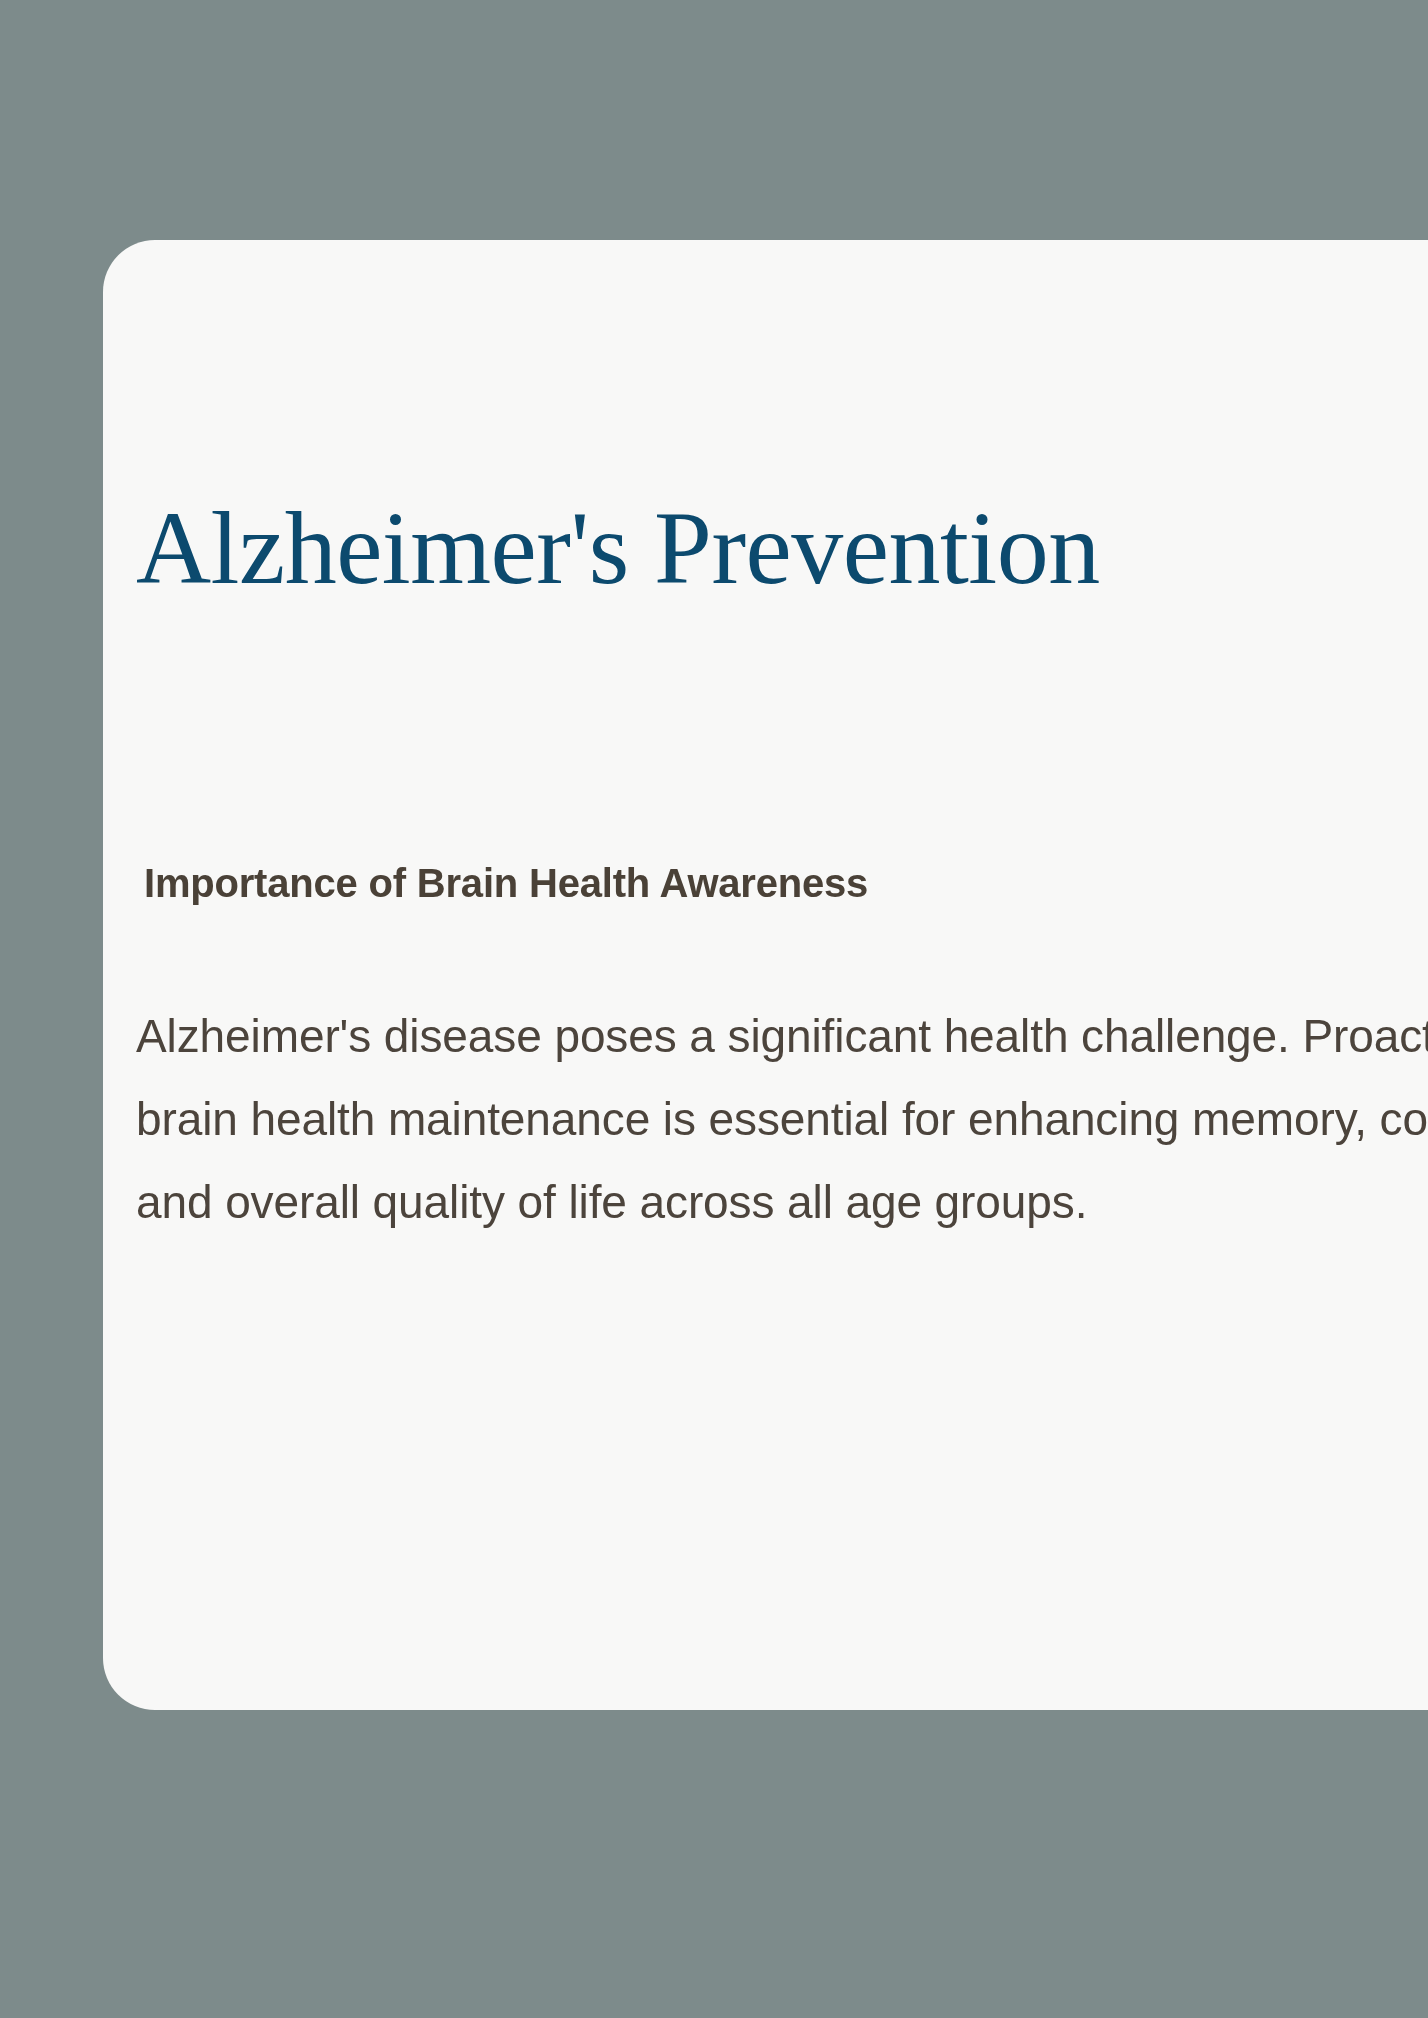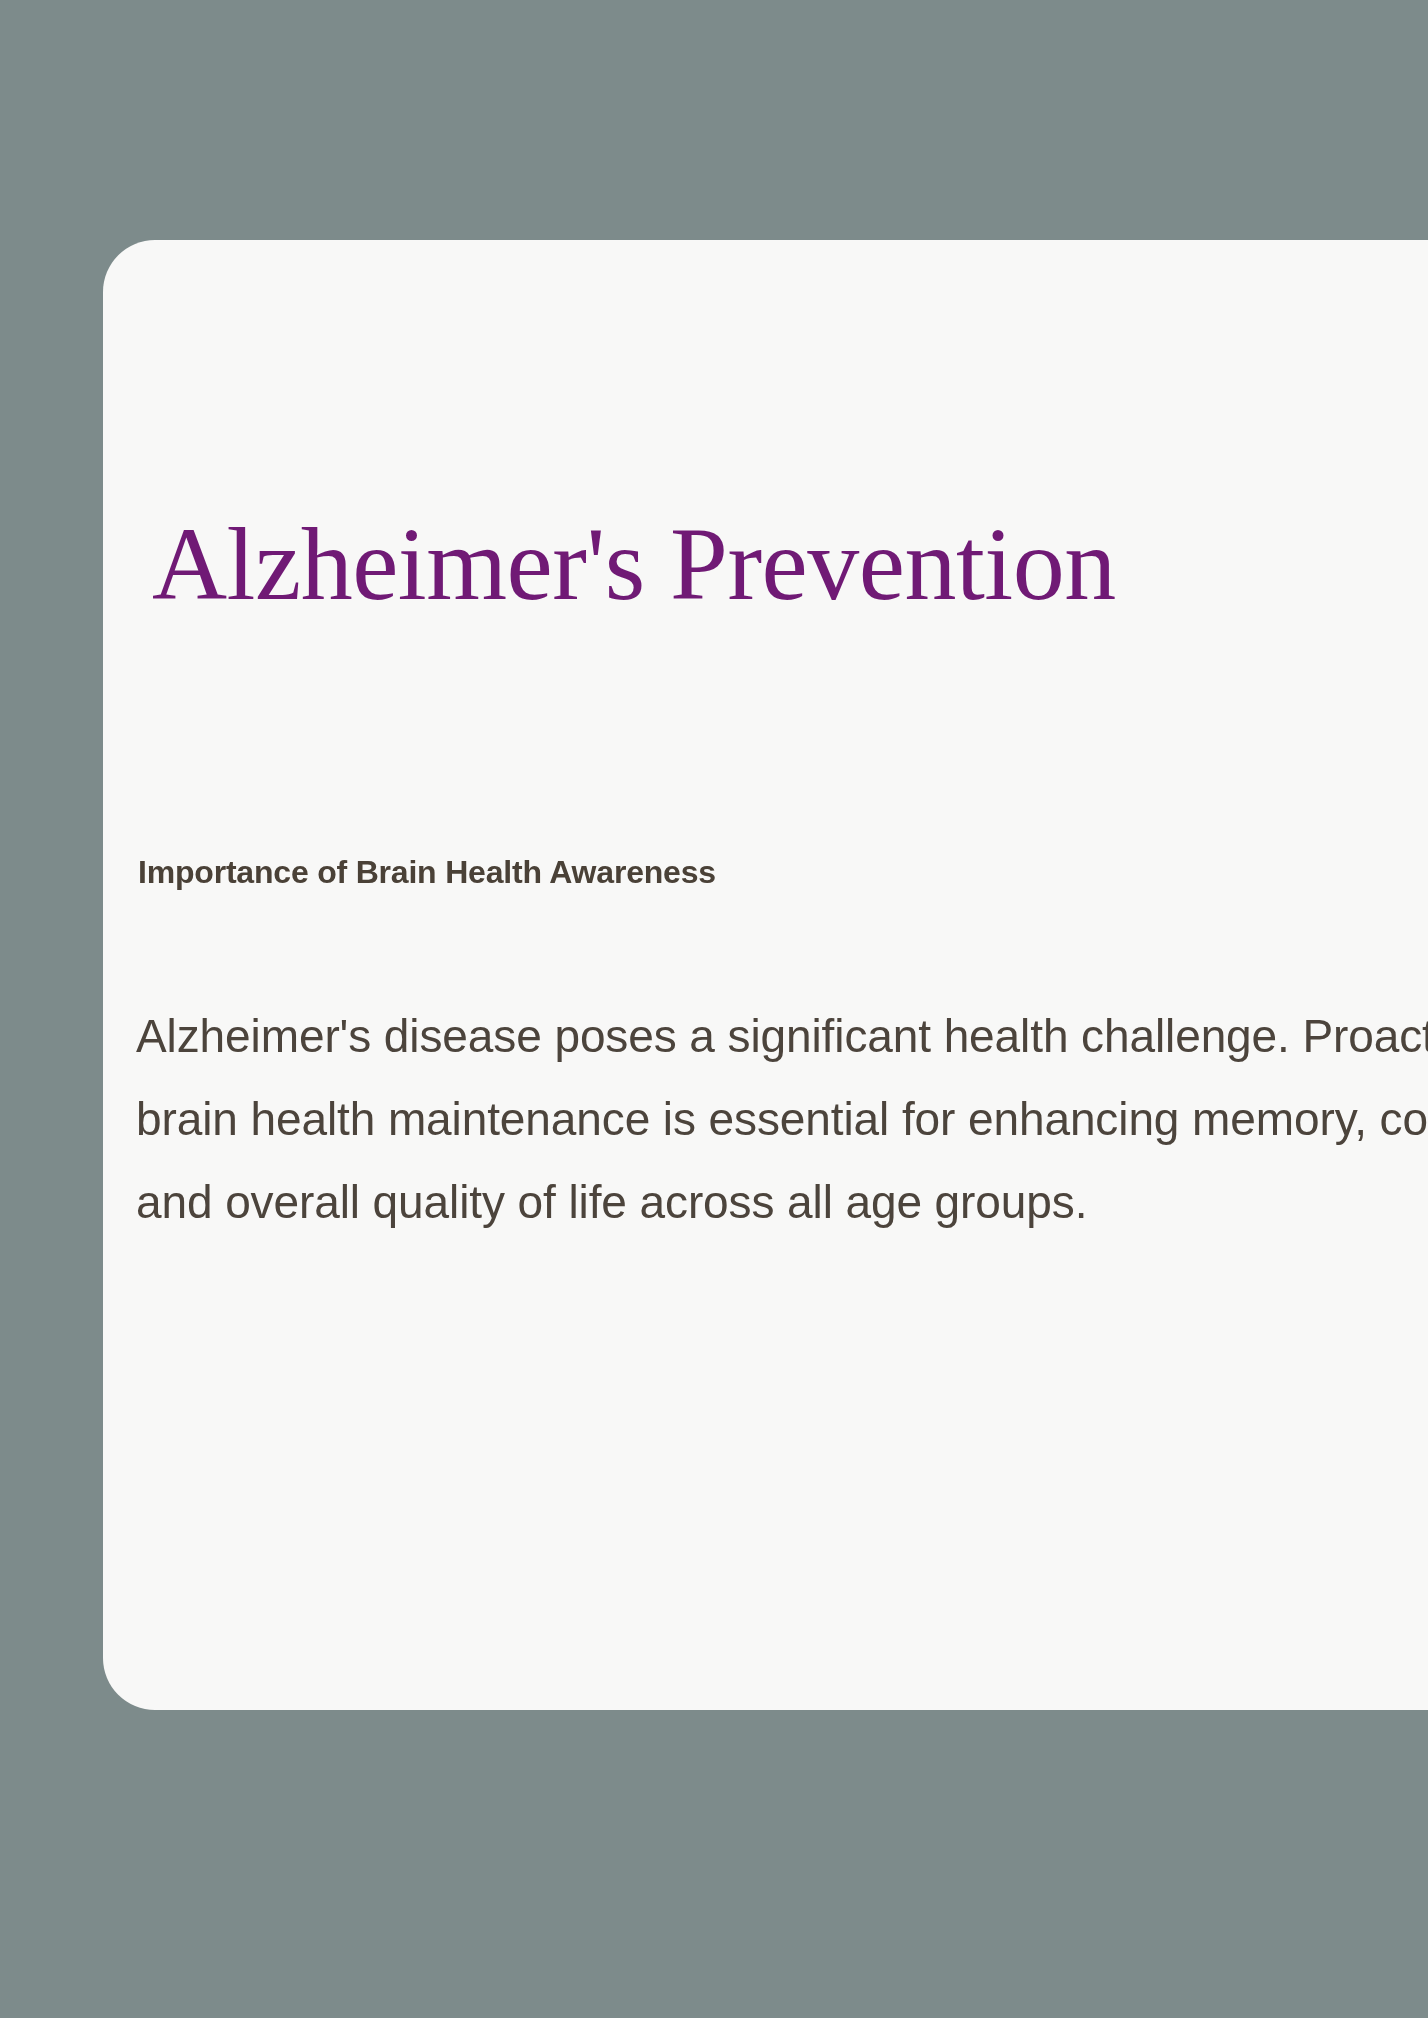--- a/index.html
+++ b/index.html
@@ -42,38 +42,38 @@
     left: 33px;          
     top: 0;
     width: 1480px;
     height: 100%;
   }
 
   .slide-title {
     position: absolute;
     top: 252px;
     left: 0;
-    margin: 16px;
+    margin: 0;
     font-family: "Liberation Serif", "DejaVu Serif", serif;
     font-weight: 400;
     font-size: 104px;
     line-height: 1.08;
     letter-spacing: -0.5px;
-    color: #701a75;
+    color: #0c4a6e;
     white-space: nowrap;
   }
 
   .slide-subtitle {
     position: absolute;
     top: 611px;
     left: 0;
-    margin: 2px;
+    margin: 8px;
     font-family: "Liberation Sans", sans-serif;
     font-weight: bold;
-    font-size: 32px;
+    font-size: 40px;
     line-height: 1.2;
     letter-spacing: -0.2px;
     color: #4a4137;
     white-space: nowrap;
   }
 
   .slide-body {
     position: absolute;
     top: 755px;
     left: 0;

